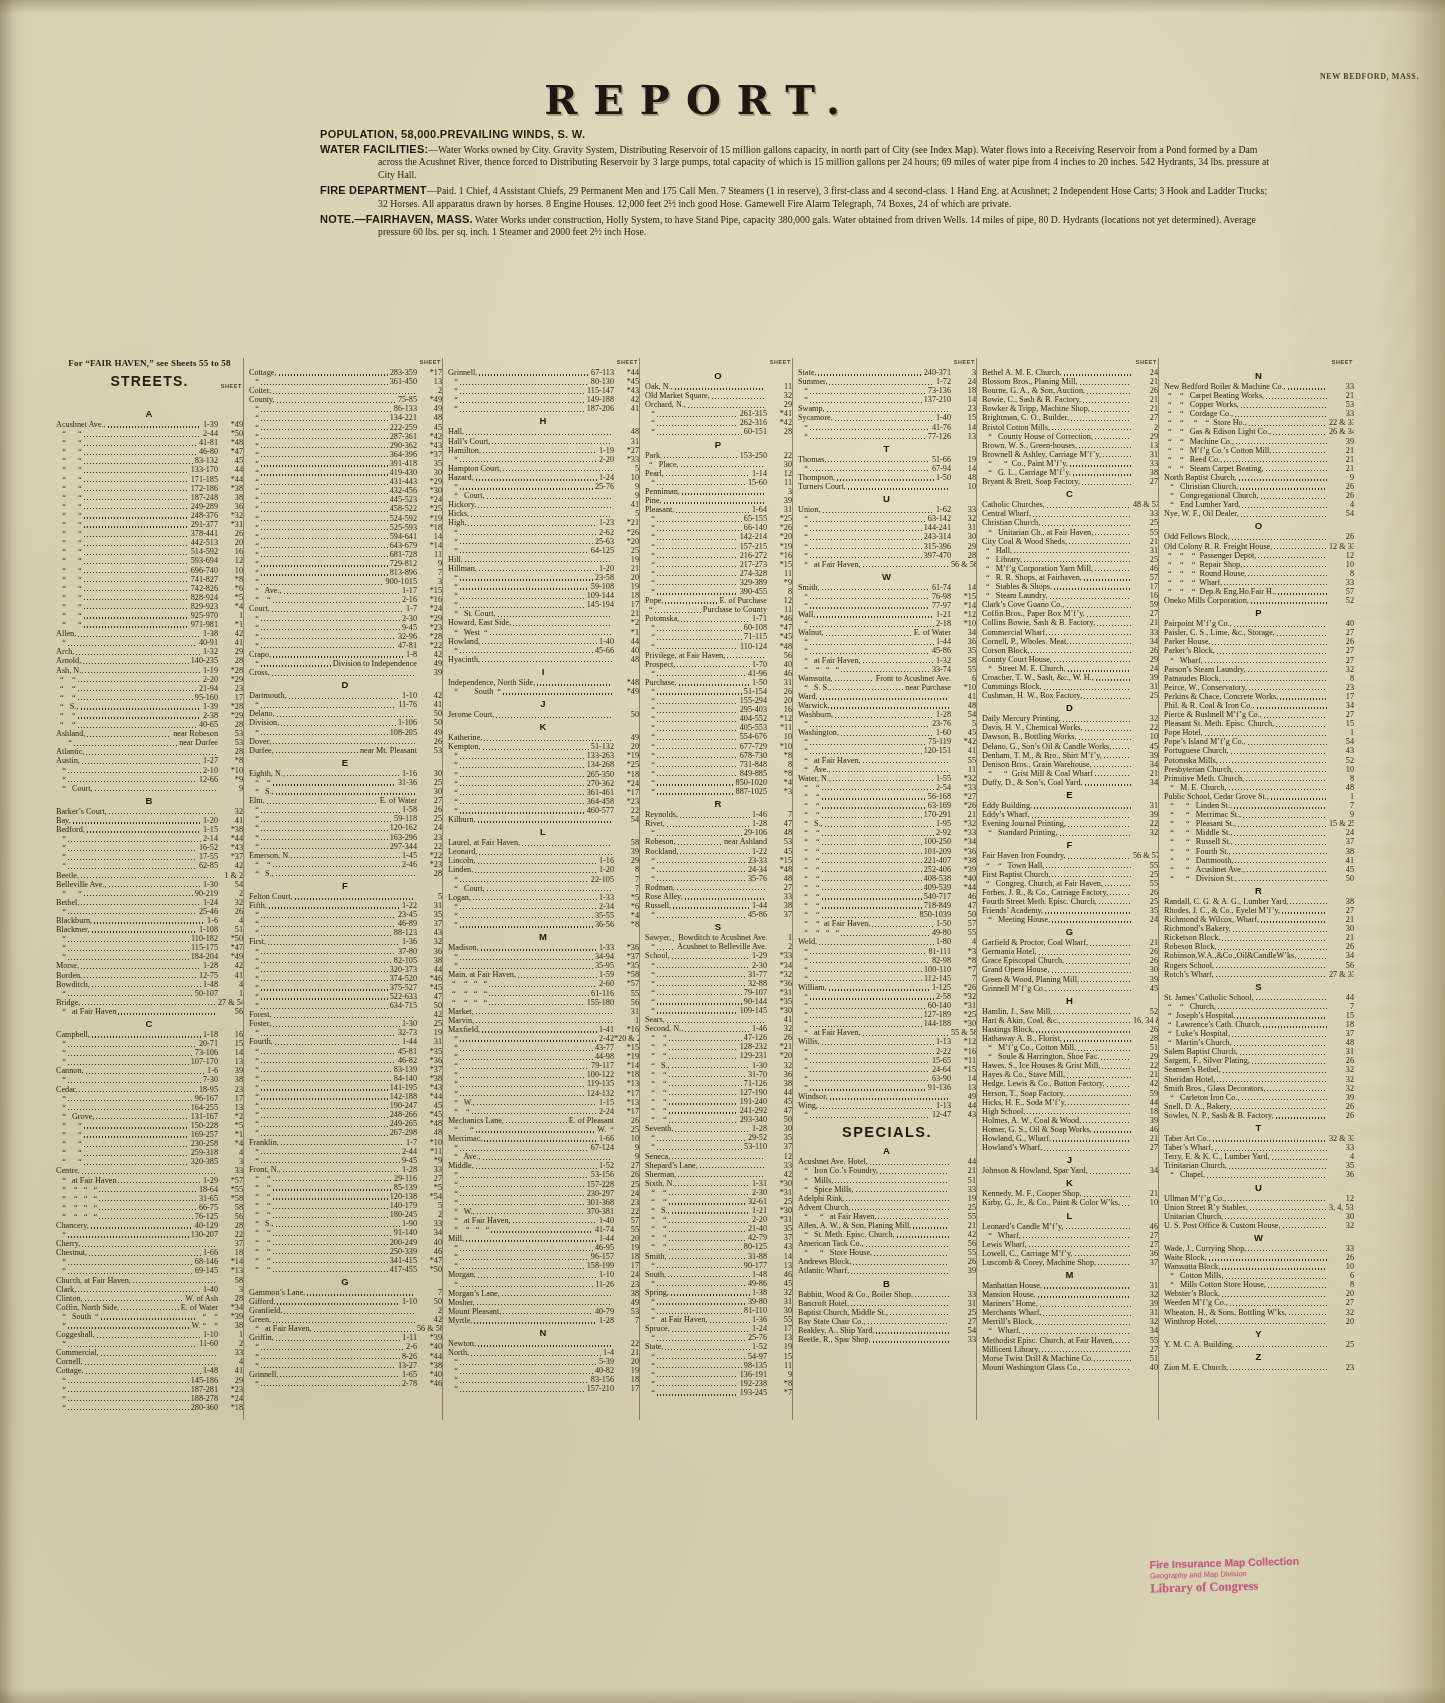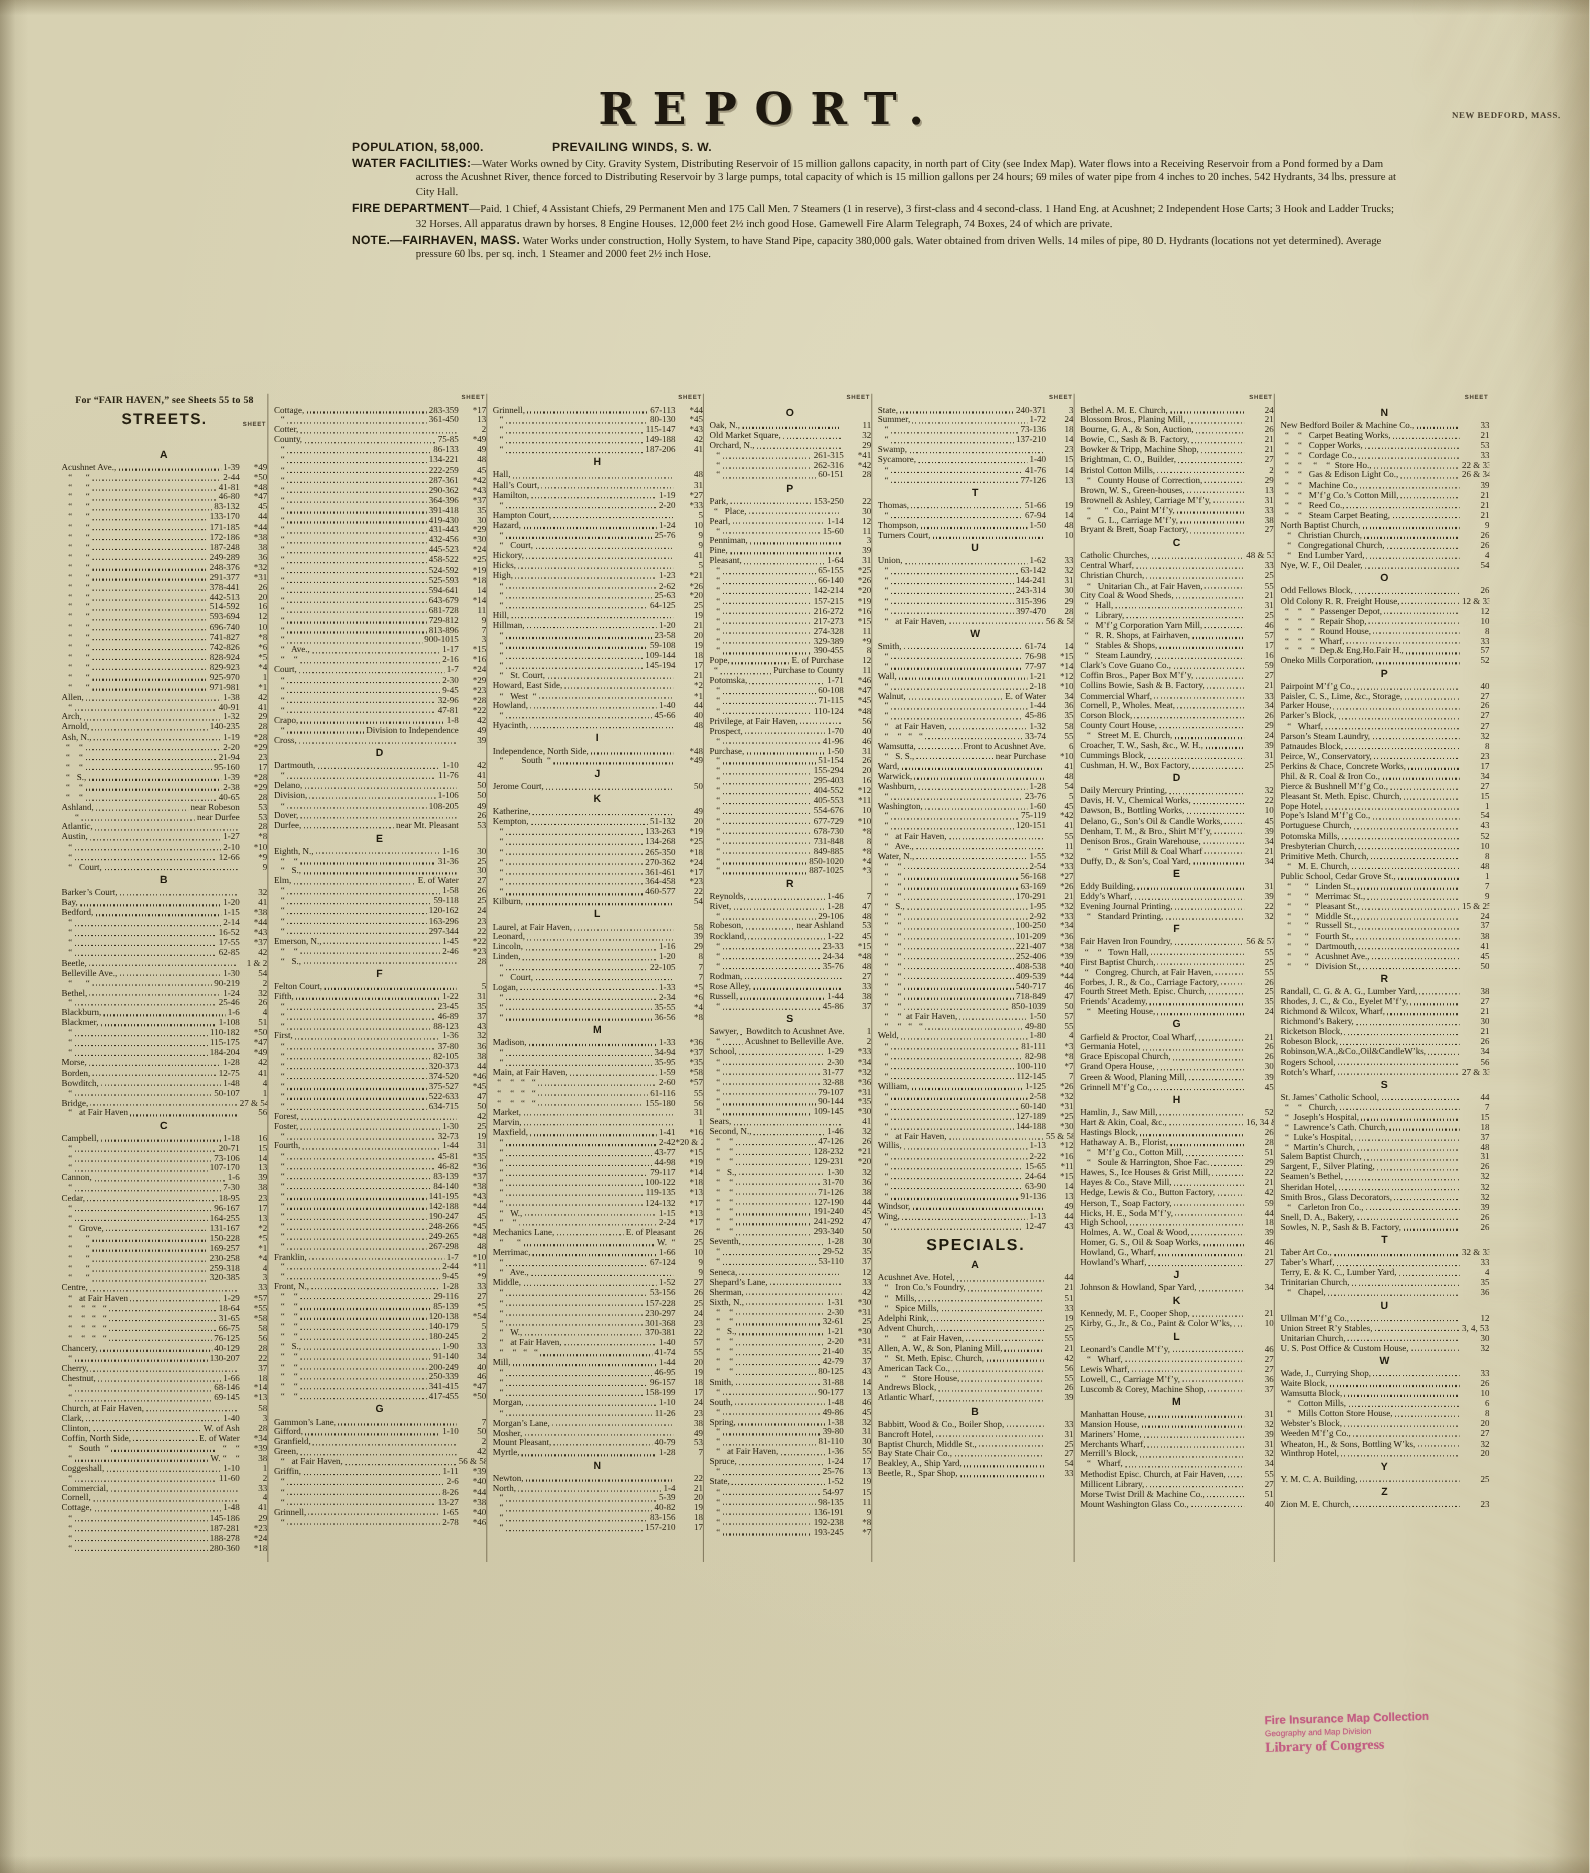--- a/index.html
+++ b/index.html
@@ -12,31 +12,31 @@
       linear-gradient(90deg, rgba(88,76,48,.42), rgba(88,76,48,.08) 14px, transparent 26px),
       linear-gradient(270deg, rgba(118,100,62,.45), rgba(118,100,62,.10) 34px, transparent 70px),
       linear-gradient(180deg, rgba(104,90,56,.35), transparent 14px),
       linear-gradient(0deg, rgba(104,90,56,.30), transparent 16px);
   }
   .ghost{position:absolute;filter:blur(7px);opacity:.5;pointer-events:none;}
   .g1{right:0;top:0;width:150px;height:560px;background:repeating-linear-gradient(115deg, rgba(160,136,88,.18) 0 9px, transparent 9px 26px);}
   .g2{right:0;bottom:0;width:160px;height:520px;background:repeating-linear-gradient(25deg, rgba(150,124,80,.16) 0 7px, transparent 7px 22px);}
   .g3{right:36px;top:560px;width:70px;height:620px;background:repeating-linear-gradient(0deg, rgba(150,124,80,.12) 0 14px, transparent 14px 40px);}
 
-  #corner-caption{position:absolute;top:100px;right:26px;font:700 8px "Liberation Serif",serif;letter-spacing:.6px;color:#4a4130;}
+  #corner-caption{position:absolute;top:72px;right:26px;font:700 8px "Liberation Serif",serif;letter-spacing:.6px;color:#4a4130;}
 
   #report-title{position:absolute;top:76px;left:0;width:1400px;text-align:center;
     font:700 40px "DejaVu Serif",serif;letter-spacing:16px;color:#1e1910;
     text-shadow:1.5px 1.5px 0 rgba(60,50,30,.35);}
   #index-title{position:absolute;top:246px;left:0;width:1400px;text-align:center;
     font:700 44px "DejaVu Serif",serif;letter-spacing:30px;color:#1e1910;
     text-shadow:1.5px 1.5px 0 rgba(60,50,30,.35);}
 
   #report-block{position:absolute;top:128px;left:320px;width:952px;}
-  .pop-line{display:flex;gap:62px;font:700 11px "Liberation Sans",sans-serif;letter-spacing:.3px;color:#241e10;align-items:center;}
+  .pop-line{display:flex;font:700 11px "Liberation Sans",sans-serif;letter-spacing:.3px;color:#241e10;align-items:center;}
   .rpt-p{margin:3px 0 2px 0;font:9.8px/12.4px "Liberation Serif",serif;text-align:left;
     text-indent:-58px;padding-left:58px;color:#2b2413;}
   .rpt-label{font:700 11px "Liberation Sans",sans-serif;letter-spacing:.2px;color:#1f1a0d;}
 
   #columns{position:absolute;left:56px;top:330px;width:1340px;height:1062px;display:flex;margin-top:28px;}
   .col{height:100%;box-sizing:border-box;}
   .col + .col{border-left:1px solid rgba(72,62,38,.55);padding-left:5px;}
   .c1{width:187px;}.c2{width:199px;}.c3{width:197px;}.c4{width:153px;}
   .c5{width:184px;}.c6{width:182px;}.c7{width:196px;}
   .sheet-mini{text-align:right;font:700 5.5px "Liberation Sans",sans-serif;letter-spacing:.6px;

